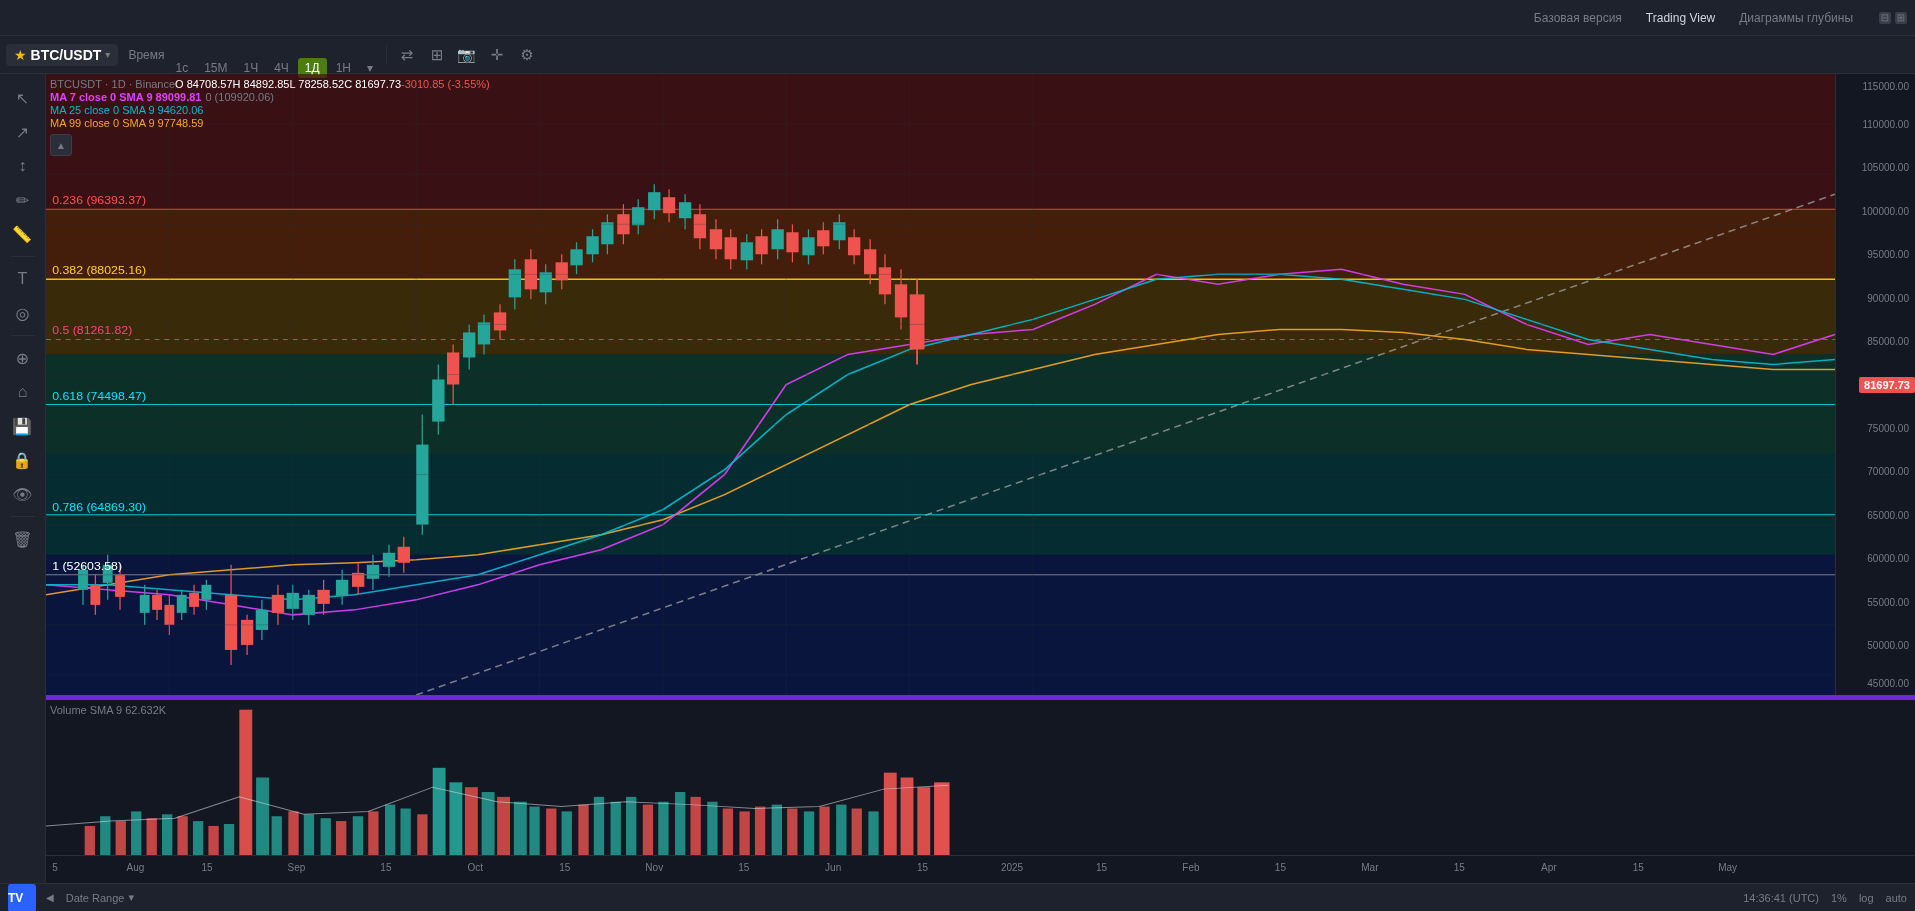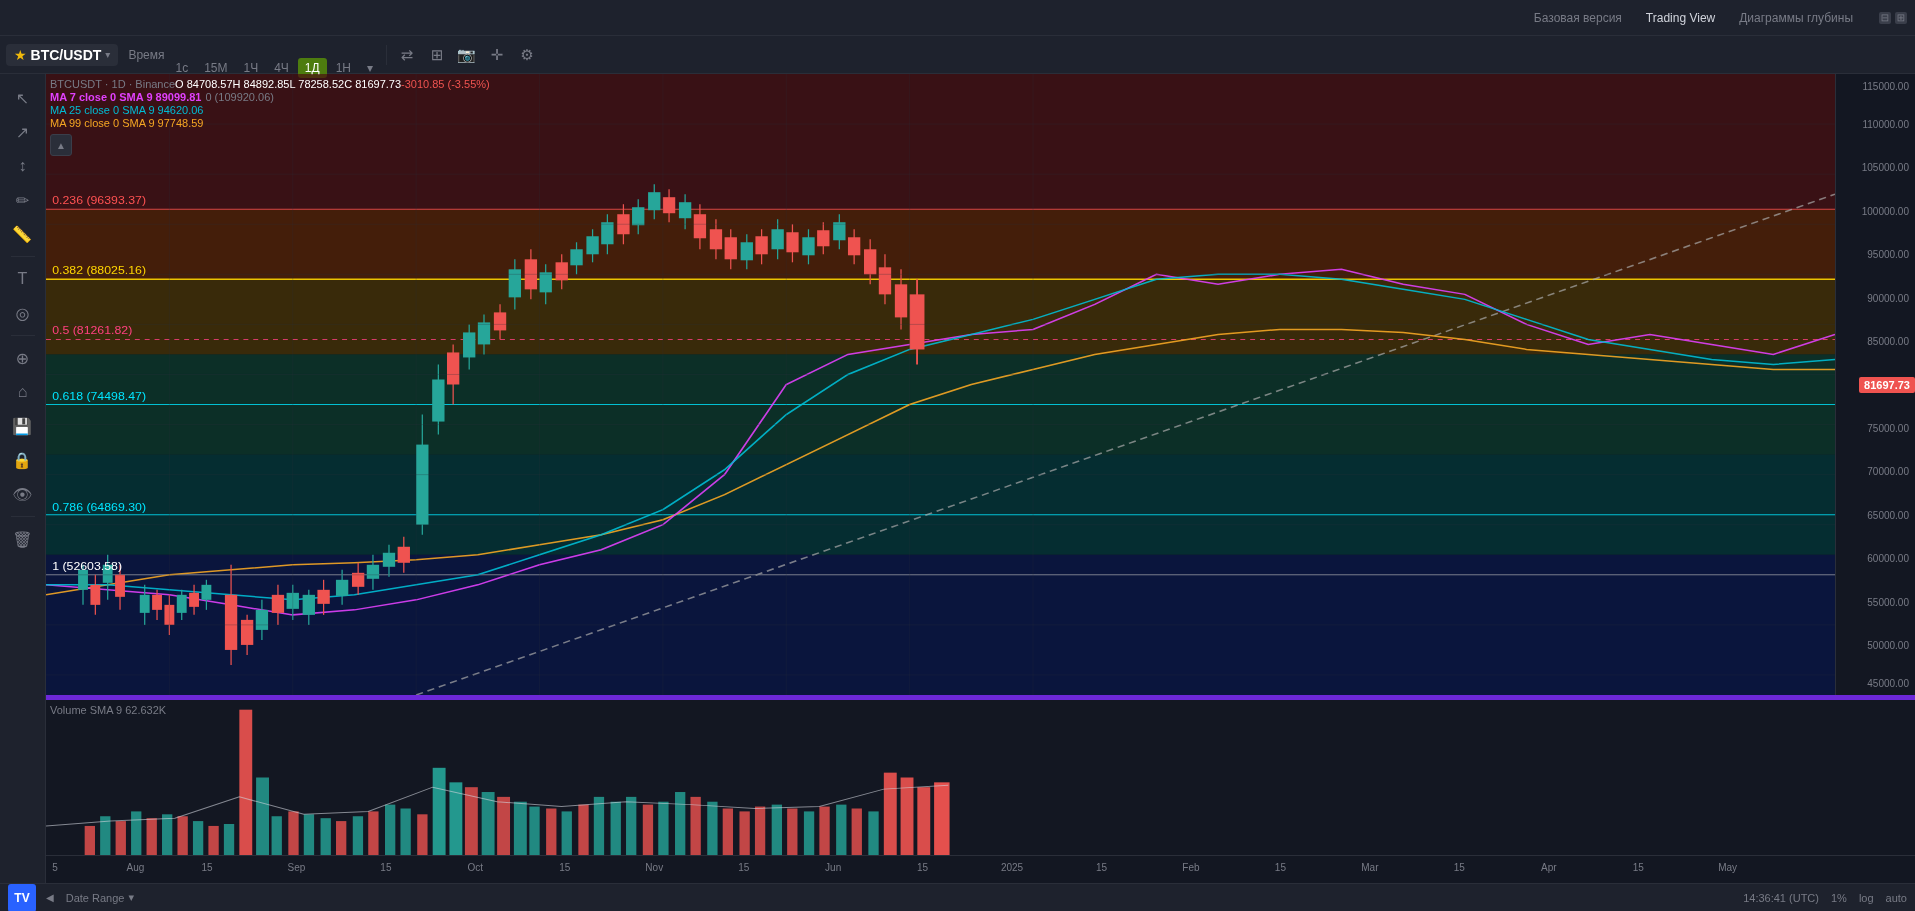--- a/index.html
+++ b/index.html
@@ -264,21 +264,21 @@
       font-size: 11px;
       display: flex;
       align-items: center;
       gap: 4px;
       cursor: pointer;
     }
 
     .logo-box {
       width: 28px; height: 28px;
       background: #2962ff;
-      display: flex; align-items: center; justify-content: center;
+      display: flex; align-items: center; justify-content: flex-start;
       border-radius: 3px;
       margin-right: 4px;
     }
 
     
     .volume-info {
       position: absolute;
       top: 4px;
       left: 4px;
       font-size: 11px;

